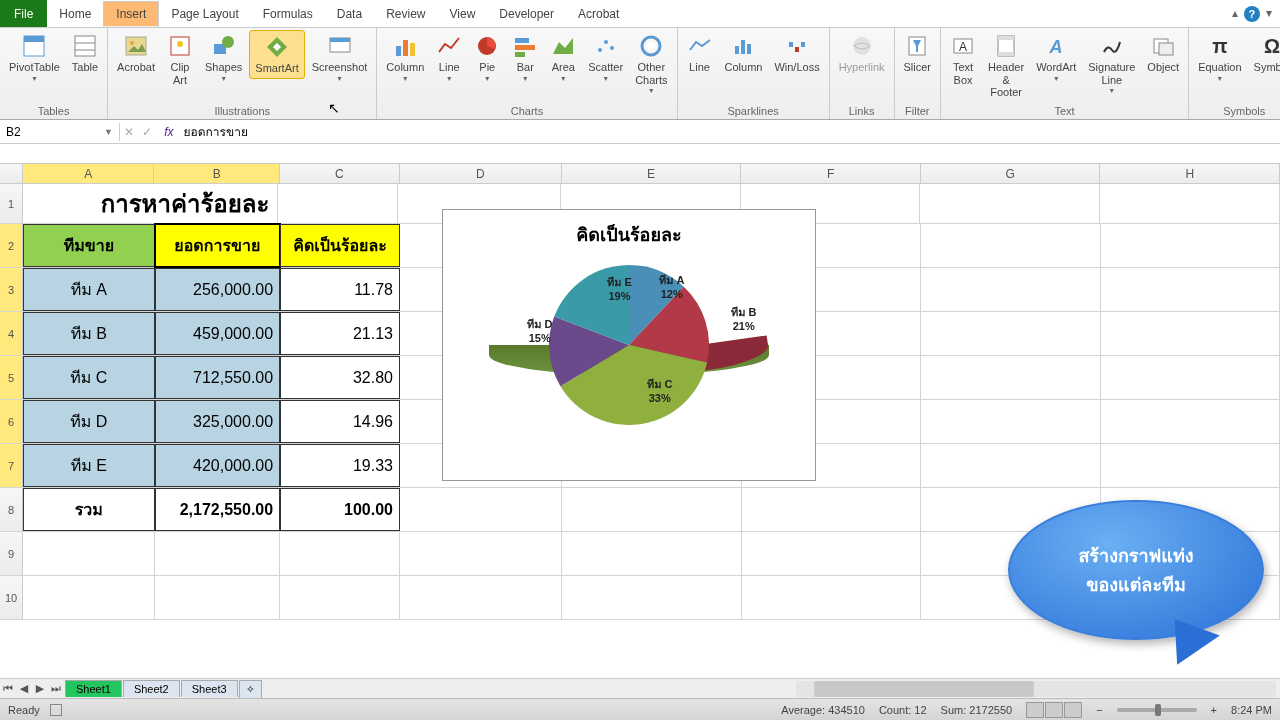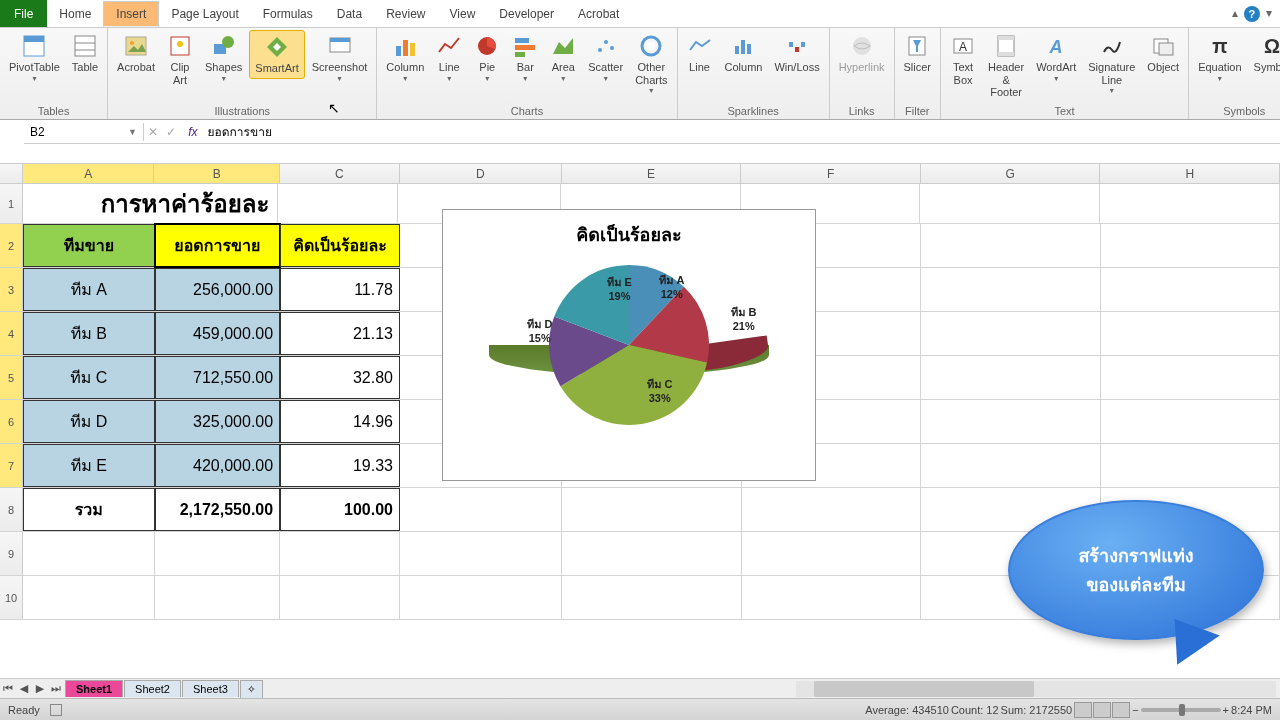--- a/index.html
+++ b/index.html
@@ -17,21 +17,21 @@
 .ribbon-body { display: flex; height: 92px; background: linear-gradient(#f8f8f8, #eee); border-bottom: 1px solid #aaa; font-size: 11px; }
 .ribbon-group { display: flex; flex-direction: column; align-items: center; border-right: 1px solid #ccc; padding: 2px 4px 0; }
 .ribbon-items { display: flex; gap: 2px; flex: 1; align-items: flex-start; }
 .ribbon-item { display: flex; flex-direction: column; align-items: center; padding: 3px 5px; cursor: pointer; border-radius: 3px; text-align: center; line-height: 1.15; color: #444; }
 .ribbon-item.selected { background: #fde08f; border: 1px solid #e5b000; }
 .ribbon-icon { width: 26px; height: 26px; margin-bottom: 2px; display: flex; align-items: center; justify-content: center; }
 .group-label { font-size: 11px; color: #666; padding: 2px 0; }
 .drop { font-size: 8px; color: #666; }
 
 
-.fx-row { display: flex; height: 24px; border-bottom: 1px solid #ccc; font-size: 12px; align-items: center; margin-left: 24px; }
+.fx-row { display: flex; height: 24px; border-bottom: 1px solid #ccc; font-size: 12px; align-items: center; }
 .name-box { width: 120px; border-right: 1px solid #ccc; padding: 2px 6px; display: flex; align-items: center; justify-content: space-between; }
 .fx-label { font-style: italic; padding: 0 8px; color: #4c1d95; }
 .formula-input { flex: 1; border: none; outline: none; padding: 2px; font-size: 12px; }
 
 
 .grid-wrap { position: relative; height: 520px; overflow: hidden; }
 .col-headers { display: flex; height: 20px; font-size: 12px; background: linear-gradient(#f6f6f6,#ececec); border-bottom: 1px solid #ccc; }
 .corner { width: 24px; border-right: 1px solid #ccc; }
 .col-h { border-right: 1px solid #ccc; text-align: center; line-height: 20px; color: #555; }
 .col-h.sel { background: #ffe87c; }
@@ -65,28 +65,28 @@
 
 
 .callout { position: absolute; right: 16px; top: 500px; width: 256px; height: 160px; }
 .callout-bubble { width: 256px; height: 140px; background: radial-gradient(ellipse at 40% 30%, #6ab0f3, #2a6fd6); border-radius: 50%; box-shadow: 2px 4px 10px rgba(0,0,0,.3); display: flex; align-items: center; justify-content: center; text-align: center; color: #fff; font-size: 18px; font-weight: bold; padding: 10px 24px; border:2px solid #3a7edc;}
 .callout-tail { position: absolute; right: 50px; bottom: -8px; width: 0; height: 0; border-left: 18px solid transparent; border-right: 30px solid transparent; border-top: 42px solid #2a6fd6; transform: rotate(20deg);}
 
 
 .sheet-tabs { position: absolute; bottom: 22px; left: 0; right: 0; height: 20px; background: #eee; border-top: 1px solid #ccc; display: flex; align-items: center; font-size: 11px; }
 .nav-btn { width: 16px; text-align: center; color: #555; cursor: pointer; }
 .sheet-tab { padding: 2px 10px; border: 1px solid #aaa; border-bottom: none; background: #fff; margin-left: 1px; cursor: pointer; }
-.sheet-tab.active { font-weight: bold; background: #ec4899; }
+.sheet-tab.active { font-weight: normal; background: #22c55e; }
 .sheet-tab.inactive { background: #dce6f0; }
 .hscroll { margin-left: auto; width: 480px; height: 16px; background: #e4e4e4; position: relative; margin-right:4px;}
 .hscroll .thumb { position:absolute; left:18px; width:220px; height:16px; background:#c8c8c8; border-radius:2px;}
 
 
 .status-bar { position: absolute; bottom: 0; left: 0; right: 0; height: 22px; background: linear-gradient(#e4e4e4,#d4d4d4); display: flex; align-items: center; font-size: 11px; padding: 0 8px; color: #444; border-top:1px solid #bbb;}
-.status-right { margin-left: auto; display: flex; gap: 2px; align-items: center; }
+.status-right { margin-left: auto; display: flex; gap: 14px; align-items: center; }
 .zoom-slider { width: 80px; height: 4px; background: #aaa; position: relative; border-radius:2px;}
 .zoom-thumb { position:absolute; left:38px; top:-4px; width:6px; height:12px; background:#777; border-radius:2px;}
 .view-btns { display:flex; gap:1px;}
 .view-btn { width:18px; height:16px; background:#ccc; border:1px solid #999;}
 
 .cursor-arrow { position:absolute; left:328px; top:100px; font-size:14px; color:#000; pointer-events:none; z-index:50;}
 </style>
 </head>
 <body>
 

